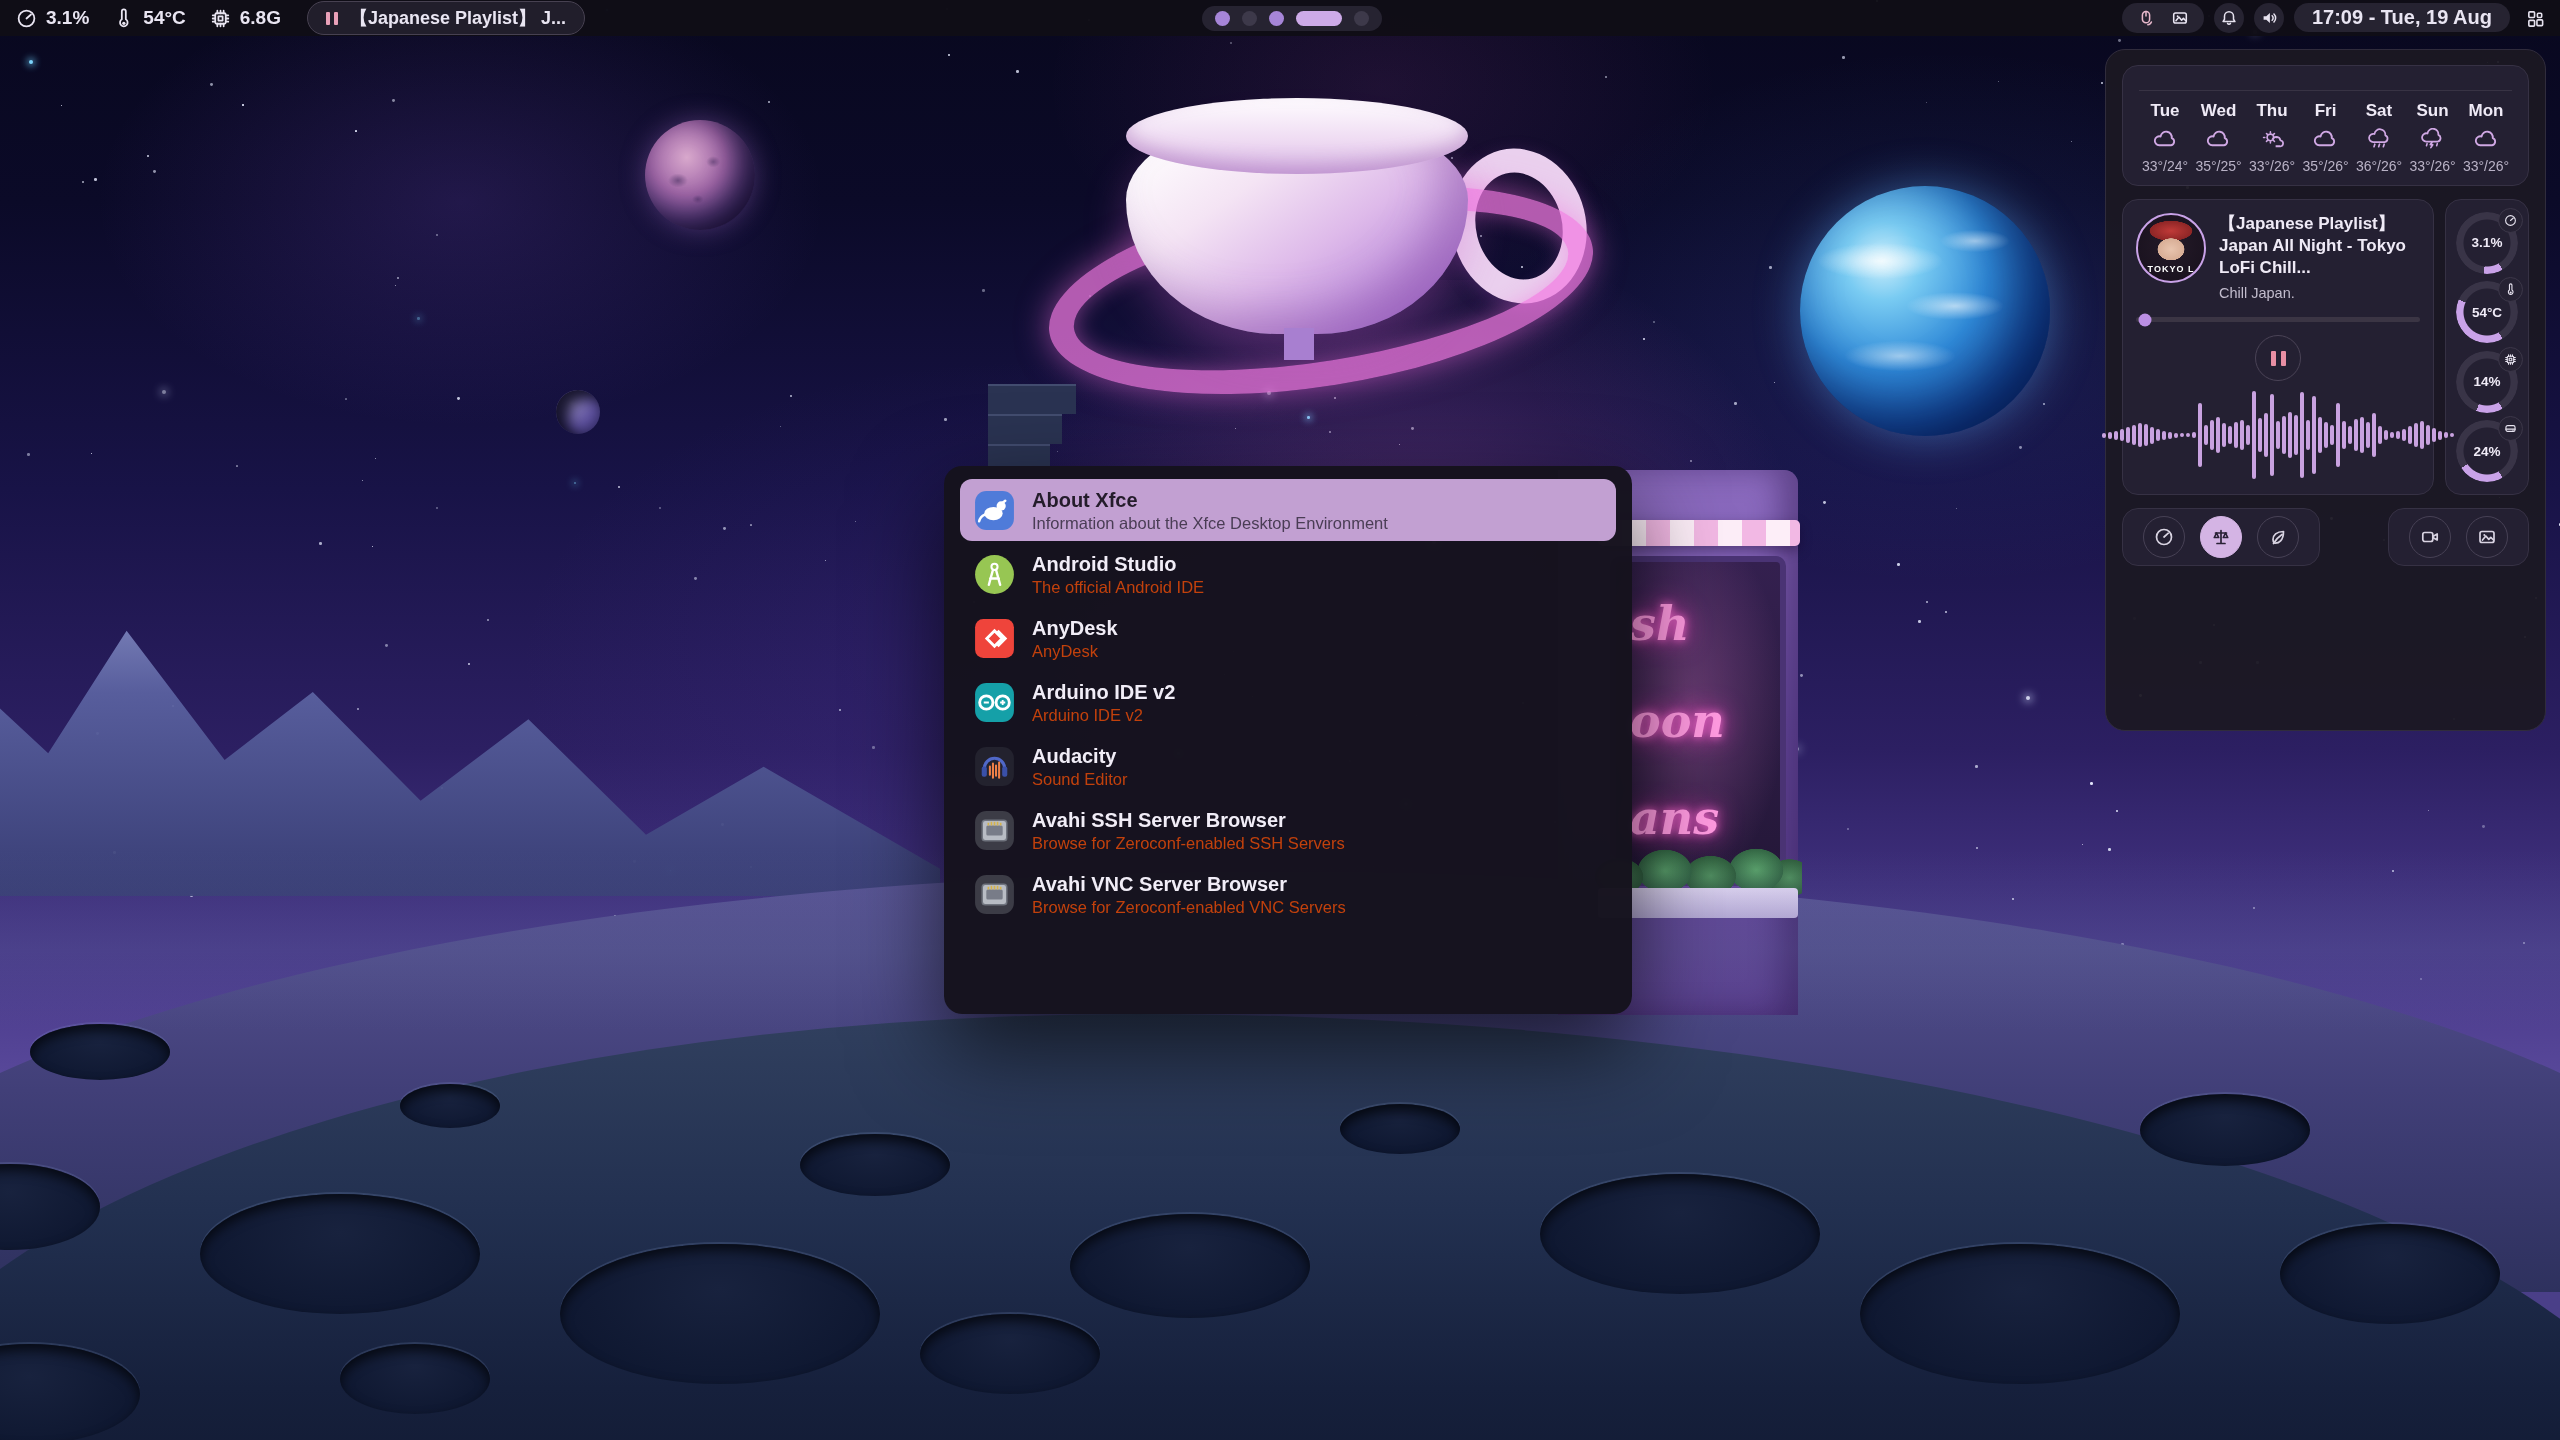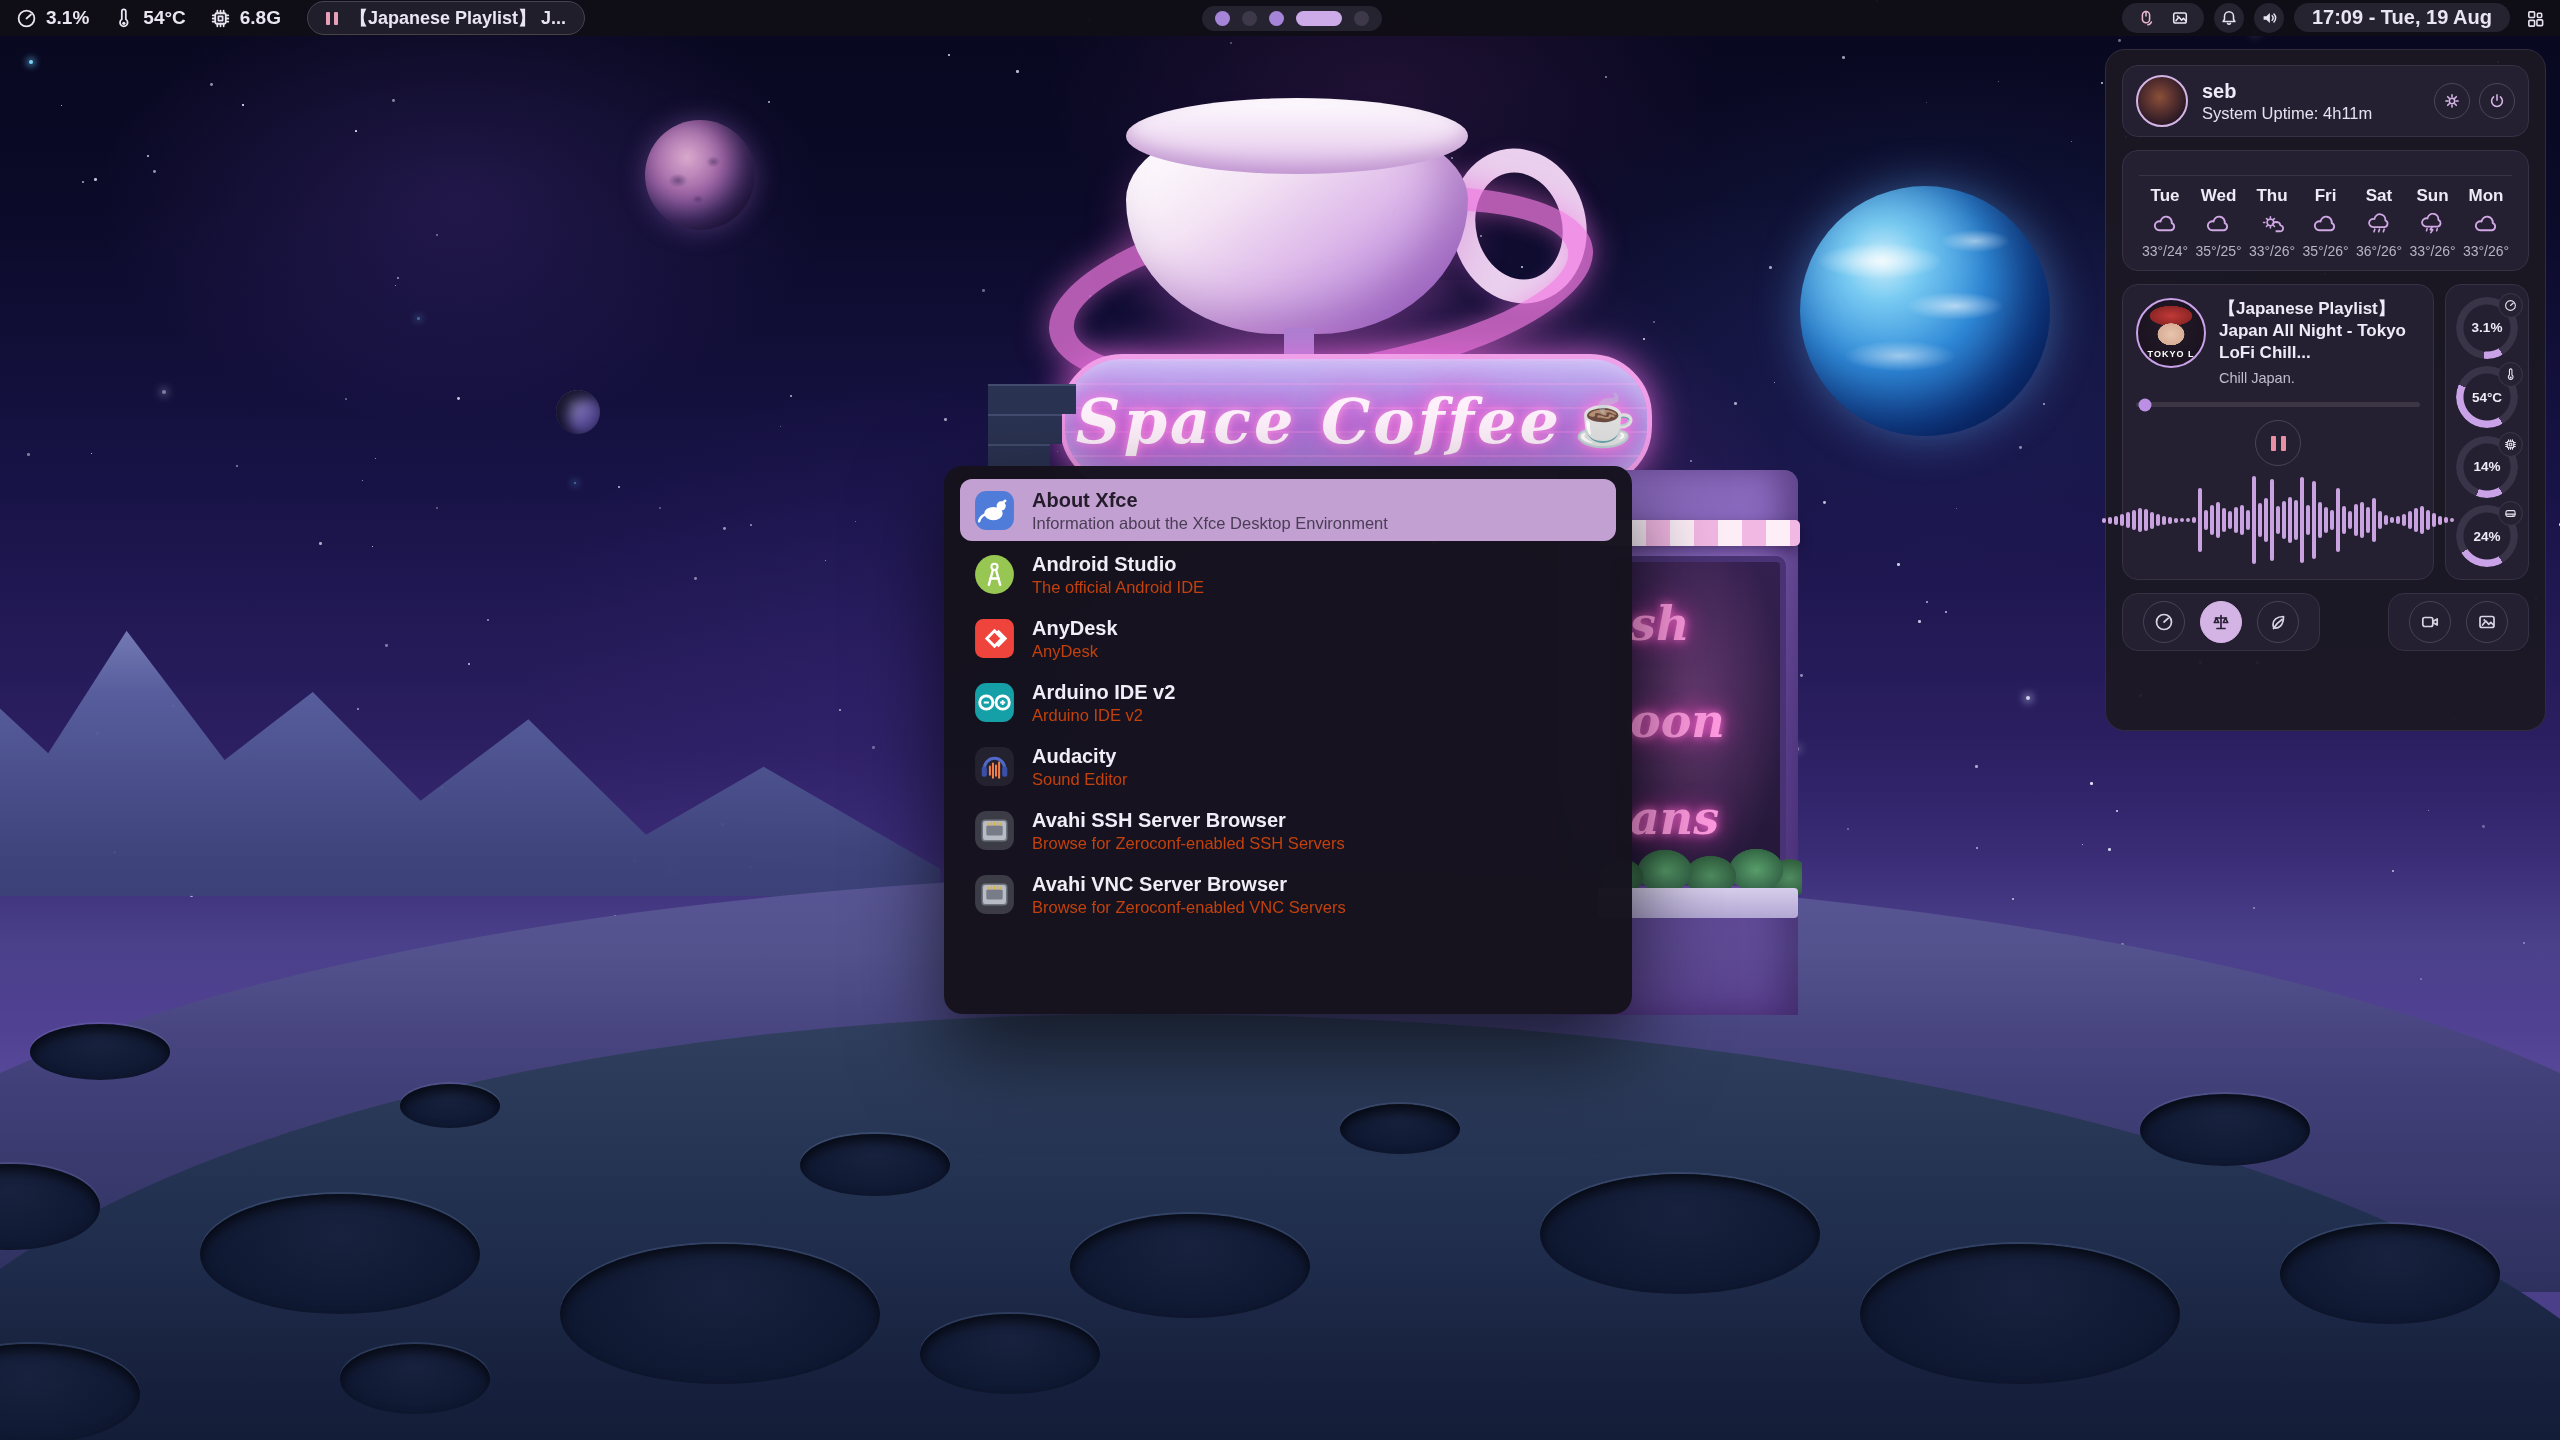--- a/index.html
+++ b/index.html
@@ -419,24 +419,20 @@
   <div class="earth"></div>
   <div class="mountains"></div>
   <div class="ground-back"></div>
 
   <div class="cafe-glow"></div>
   <div class="cup-handle"></div>
   <div class="cup-ring"></div>
   <div class="cup-body"></div>
   <div class="cup-rim"></div>
   <div class="sign-pole"></div>
-  <div class="sign">
-    <span class="sign-text">Space Coffee</span>
-    <span class="sign-cup">☕</span>
-  </div>
   <div class="steps">
     <div style="width:88px;height:30px;margin-top:0;"></div>
     <div style="width:74px;height:30px;"></div>
     <div style="width:62px;height:30px;"></div>
   </div>
   <div class="bld-right"></div>
   <div class="awning"></div>
   <div class="bwindow">
 
   <span class="neon-frag">sh</span>
@@ -651,41 +647,20 @@
           <span>
             <div class="t">Avahi VNC Server Browser</div>
             <div class="d">Browse for Zeroconf-enabled VNC Servers</div>
           </span>
         </div>
       </div>
   </div>
 
   <div class="panel">
 
-    <div class="card user-card">
-      <span class="avatar"></span>
-      <span>
-        <div class="uname">seb</div>
-        <div class="uptime">System Uptime: 4h11m</div>
-      </span>
-      <span class="ucard-btns">
-        <button class="cbtn">
-            <svg viewBox="0 0 20 20">
-              <circle cx="10" cy="10" r="3" stroke="currentColor" fill="none" stroke-width="1.7" stroke-linecap="round" stroke-linejoin="round"></circle>
-              <path d="M10 3.2v2.2M10 14.6v2.2M3.2 10h2.2M14.6 10h2.2M5.2 5.2l1.6 1.6M13.2 13.2l1.6 1.6M14.8 5.2l-1.6 1.6M6.8 13.2l-1.6 1.6" stroke="currentColor" fill="none" stroke-width="1.7" stroke-linecap="round" stroke-linejoin="round"></path>
-            </svg>
-          </button>
-        <button class="cbtn">
-            <svg viewBox="0 0 20 20">
-              <path d="M10 3.2v6" stroke="currentColor" fill="none" stroke-width="1.7" stroke-linecap="round" stroke-linejoin="round"></path>
-              <path d="M6.2 5.4a6 6 0 1 0 7.6 0" stroke="currentColor" fill="none" stroke-width="1.7" stroke-linecap="round" stroke-linejoin="round"></path>
-            </svg>
-          </button>
-      </span>
-    </div>
 
     <div class="card weather-card">
       <div class="wx-div"></div>
       <div class="forecast">
 
       <span class="fc">
             <span class="fday">Tue</span>
             <span class="ficon">
               <svg viewBox="0 0 26 20">
                 <path d="M7 15.5a4.3 4.3 0 1 1 1.3-8.4A5.4 5.4 0 0 1 19 8.6a3.6 3.6 0 0 1-.6 6.9Z" stroke="currentColor" fill="none" stroke-width="1.8" stroke-linejoin="round"></path>

